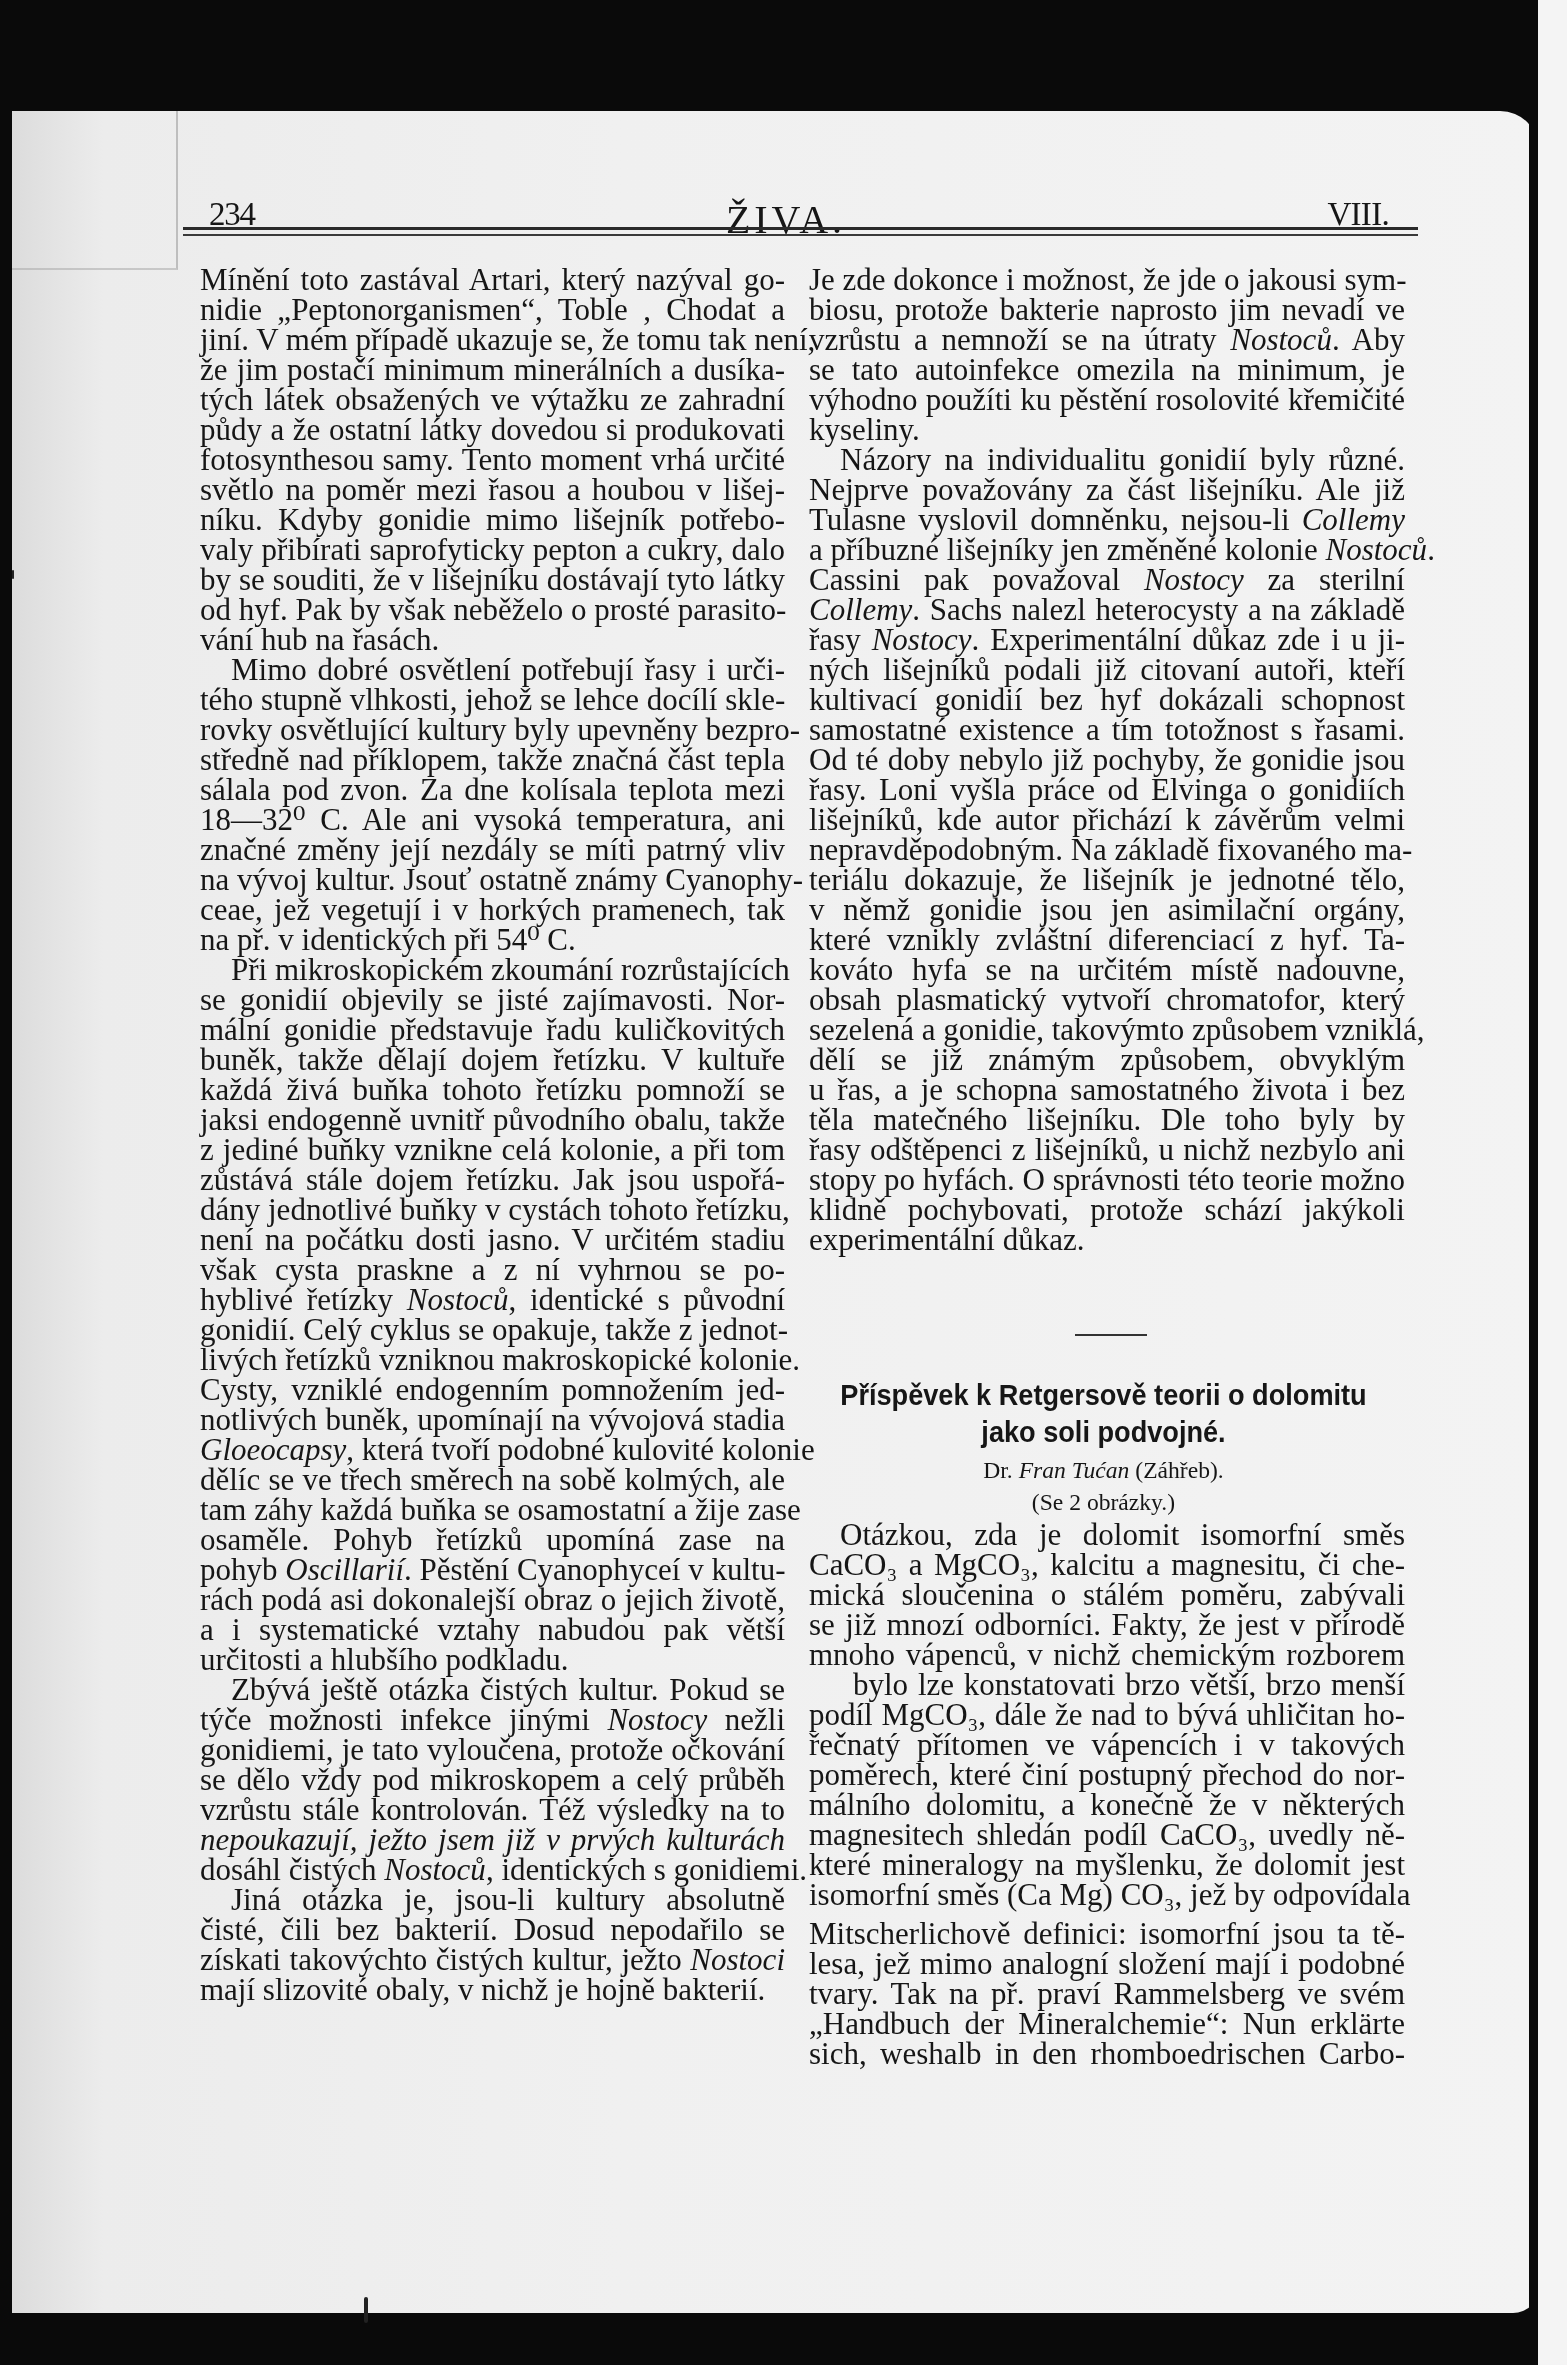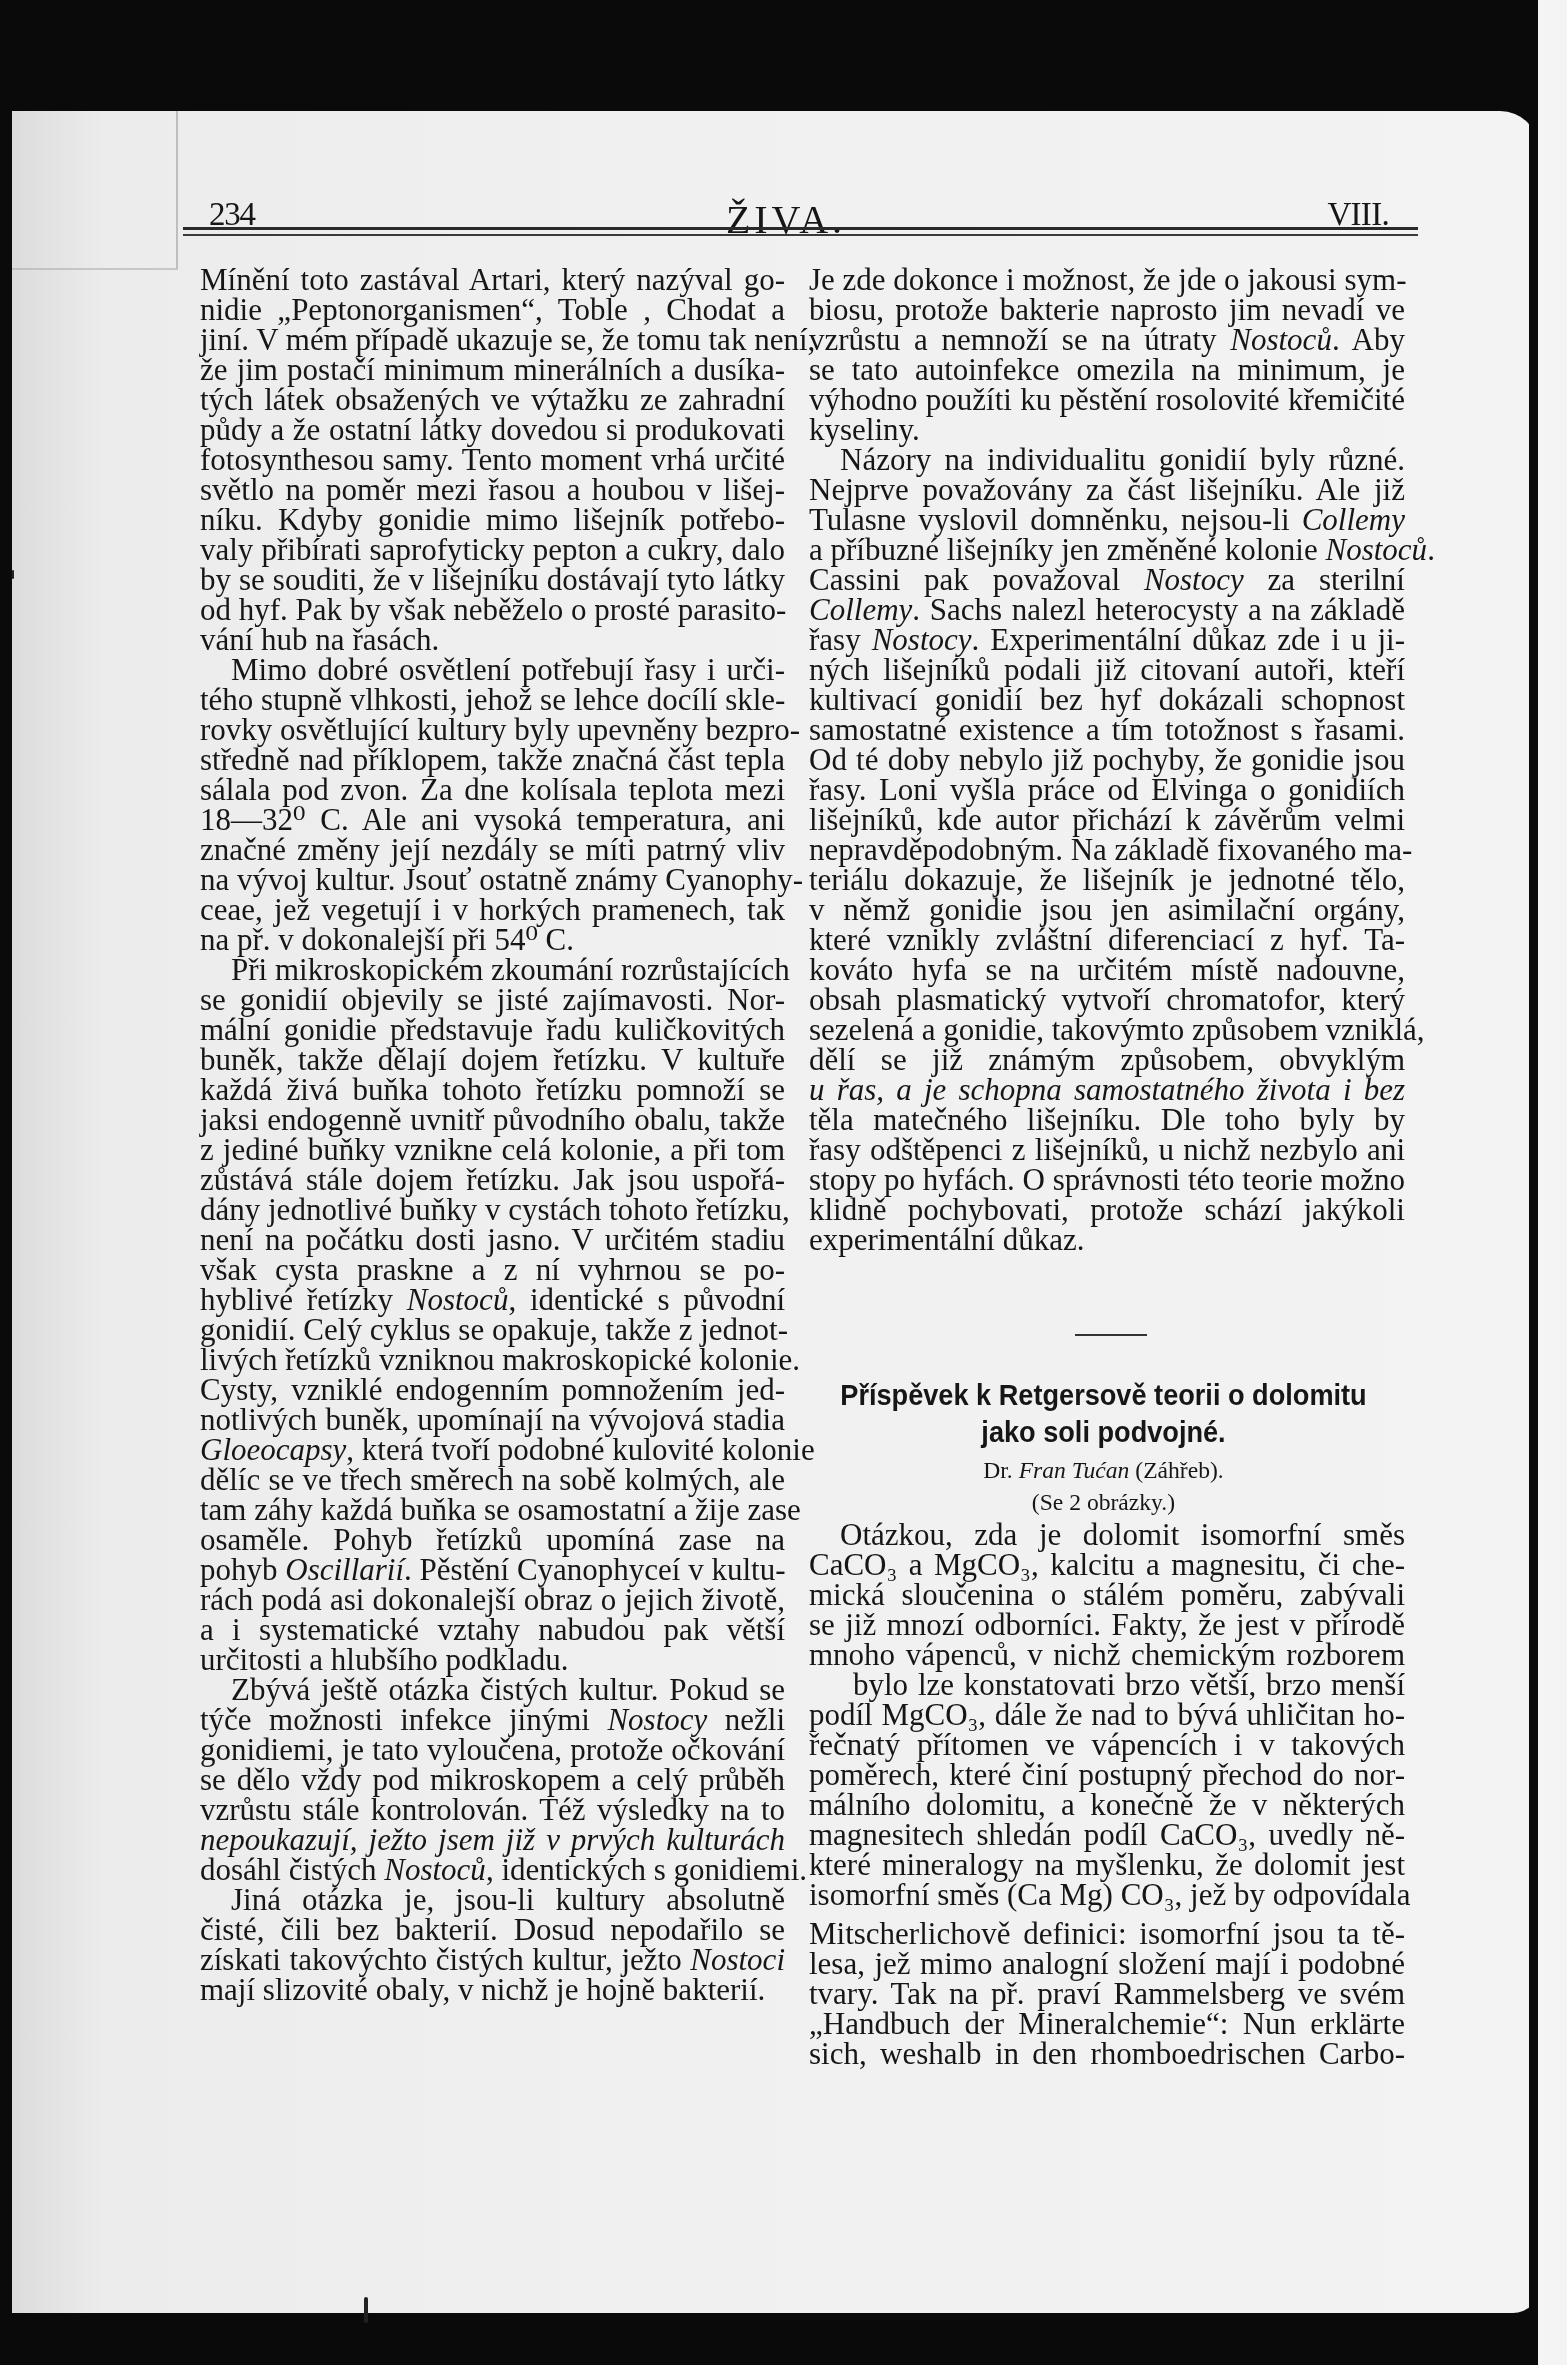--- a/index.html
+++ b/index.html
@@ -102,21 +102,21 @@
     <span class="line last" style="height: 30px; line-height: 30px;">vání hub na řasách.</span>
     <span class="line" style="height: 30px; line-height: 30px; padding-left: 31px;">Mimo dobré osvětlení potřebují řasy i urči-</span>
     <span class="line" style="height: 30px; line-height: 30px;">tého stupně vlhkosti, jehož se lehce docílí skle-</span>
     <span class="line" style="height: 30px; line-height: 30px;">rovky osvětlující kultury byly upevněny bezpro-</span>
     <span class="line" style="height: 30px; line-height: 30px;">středně nad příklopem, takže značná část tepla</span>
     <span class="line" style="height: 30px; line-height: 30px;">sálala pod zvon. Za dne kolísala teplota mezi</span>
     <span class="line" style="height: 30px; line-height: 30px;">18—32⁰ C. Ale ani vysoká temperatura, ani</span>
     <span class="line" style="height: 30px; line-height: 30px;">značné změny její nezdály se míti patrný vliv</span>
     <span class="line" style="height: 30px; line-height: 30px;">na vývoj kultur. Jsouť ostatně známy Cyanophy-</span>
     <span class="line" style="height: 30px; line-height: 30px;">ceae, jež vegetují i v horkých pramenech, tak</span>
-    <span class="line last" style="height: 30px; line-height: 30px;">na př. v dokonalejší při 54⁰ C.</span>
+    <span class="line last" style="height: 30px; line-height: 30px;">na př. v identických při 54⁰ C.</span>
     <span class="line" style="height: 30px; line-height: 30px; padding-left: 31px;">Při mikroskopickém zkoumání rozrůstajících</span>
     <span class="line" style="height: 30px; line-height: 30px;">se gonidií objevily se jisté zajímavosti. Nor-</span>
     <span class="line" style="height: 30px; line-height: 30px;">mální gonidie představuje řadu kuličkovitých</span>
     <span class="line" style="height: 30px; line-height: 30px;">buněk, takže dělají dojem řetízku. V kultuře</span>
     <span class="line" style="height: 30px; line-height: 30px;">každá živá buňka tohoto řetízku pomnoží se</span>
     <span class="line" style="height: 30px; line-height: 30px;">jaksi endogenně uvnitř původního obalu, takže</span>
     <span class="line" style="height: 30px; line-height: 30px;">z jediné buňky vznikne celá kolonie, a při tom</span>
     <span class="line" style="height: 30px; line-height: 30px;">zůstává stále dojem řetízku. Jak jsou uspořá-</span>
     <span class="line" style="height: 30px; line-height: 30px;">dány jednotlivé buňky v cystách tohoto řetízku,</span>
     <span class="line" style="height: 30px; line-height: 30px;">není na počátku dosti jasno. V určitém stadiu</span>
@@ -167,21 +167,21 @@
     <span class="line" style="height: 30px; line-height: 30px;">řasy. Loni vyšla práce od Elvinga o gonidiích</span>
     <span class="line" style="height: 30px; line-height: 30px;">lišejníků, kde autor přichází k závěrům velmi</span>
     <span class="line" style="height: 30px; line-height: 30px;">nepravděpodobným. Na základě fixovaného ma-</span>
     <span class="line" style="height: 30px; line-height: 30px;">teriálu dokazuje, že lišejník je jednotné tělo,</span>
     <span class="line" style="height: 30px; line-height: 30px;">v němž gonidie jsou jen asimilační orgány,</span>
     <span class="line" style="height: 30px; line-height: 30px;">které vznikly zvláštní diferenciací z hyf. Ta-</span>
     <span class="line" style="height: 30px; line-height: 30px;">kováto hyfa se na určitém místě nadouvne,</span>
     <span class="line" style="height: 30px; line-height: 30px;">obsah plasmatický vytvoří chromatofor, který</span>
     <span class="line" style="height: 30px; line-height: 30px;">sezelená a gonidie, takovýmto způsobem vzniklá,</span>
     <span class="line" style="height: 30px; line-height: 30px;">dělí se již známým způsobem, obvyklým</span>
-    <span class="line" style="height: 30px; line-height: 30px; font-style: italic;">u řas, a je schopna samostatného života i bez</span>
+    <span class="line" style="height: 30px; line-height: 30px;">u řas, a je schopna samostatného života i bez</span>
     <span class="line" style="height: 30px; line-height: 30px;">těla matečného lišejníku. Dle toho byly by</span>
     <span class="line" style="height: 30px; line-height: 30px;">řasy odštěpenci z lišejníků, u nichž nezbylo ani</span>
     <span class="line" style="height: 30px; line-height: 30px;">stopy po hyfách. O správnosti této teorie možno</span>
     <span class="line" style="height: 30px; line-height: 30px;">klidně pochybovati, protože schází jakýkoli</span>
     <span class="line last" style="height: 30px; line-height: 30px;">experimentální důkaz.</span>
   </div>
 
 <div class="divider"></div>
 
 <div class="article-title">

